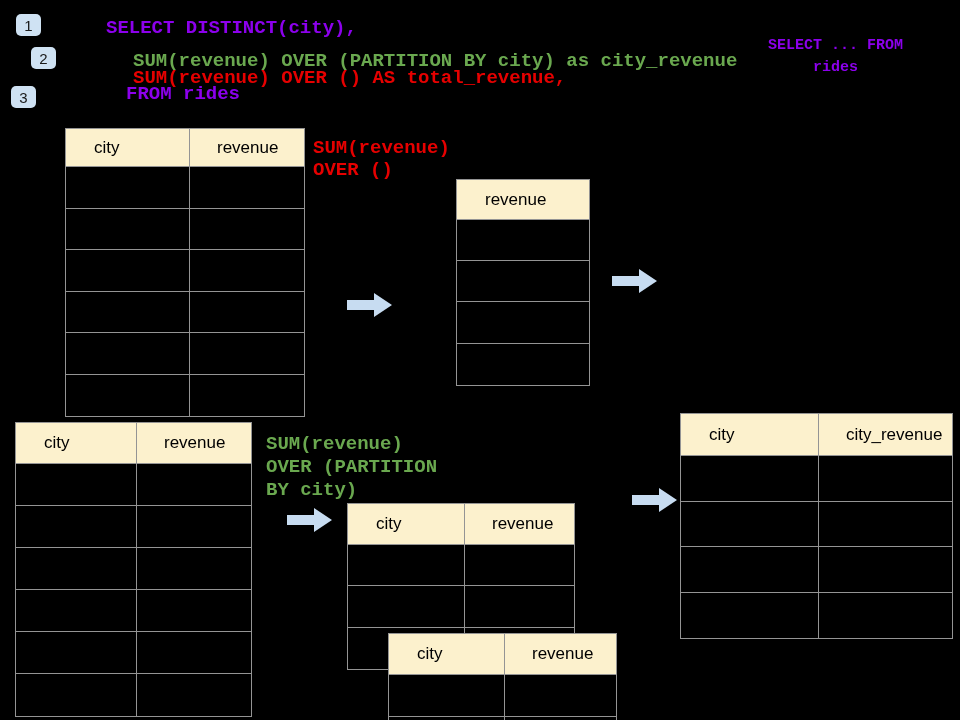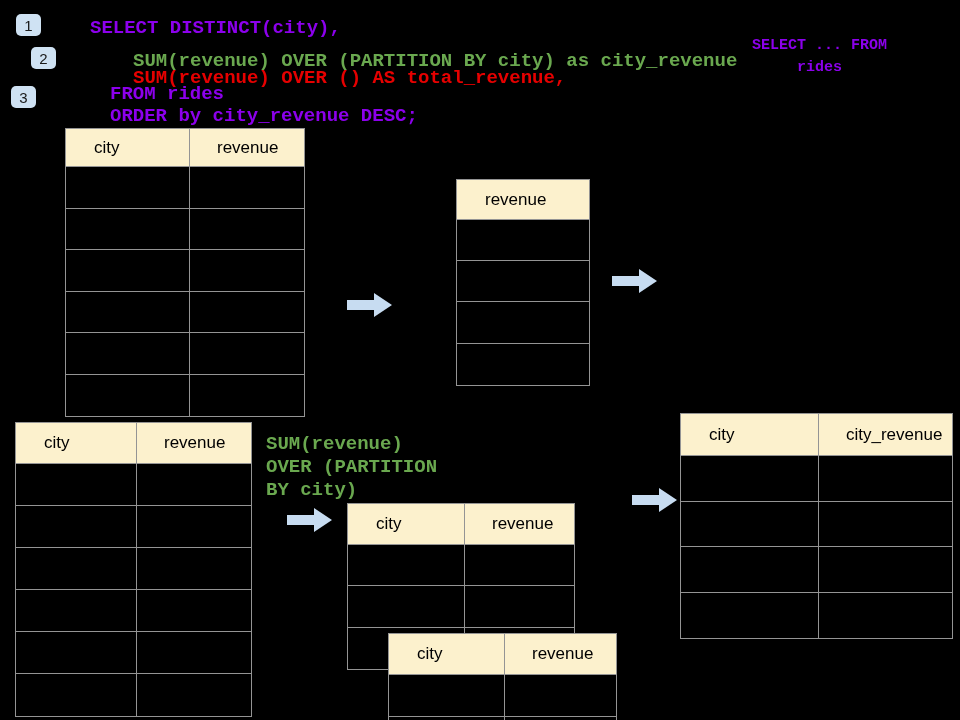--- a/index.html
+++ b/index.html
@@ -17,21 +17,21 @@
   }
   #badge1{left:16px;top:14px;}
   #badge2{left:31px;top:47px;}
   #badge3{left:11px;top:86px;}
 
   
   .code{
     position:absolute;font-family:"Liberation Mono","DejaVu Sans Mono",monospace;
     font-weight:bold;font-size:19px;line-height:22px;white-space:pre;
   }
-  .purple{color:var(--purple,#8C00EC);}
+  .purple{color:var(--purple,#8C00EC);margin-left:16px;}
   .red{color:var(--red,#E60000);}
   .green{color:var(--green,#6AA84F);}
   #sql1{left:90px;top:17px;}
   #sql2{left:133px;top:39px;margin-top:28px;}
   #sql3{left:133px;top:50px;}
   #sql4{left:110px;top:83px;}
   #sql5{left:110px;top:105px;}
   #note{left:752px;top:35px;font-size:15px;line-height:22px;text-align:center;}
   #total-label{left:313px;top:137px;}
   #partition-label{left:266px;top:433px;line-height:23px;}
@@ -79,25 +79,26 @@
 <div class="stage">
 
   <div id="badge1" class="badge">1</div>
   <div id="badge2" class="badge">2</div>
   <div id="badge3" class="badge">3</div>
 
   <div id="sql1" class="code purple">SELECT DISTINCT(city),</div>
   <div id="sql2" class="code red">SUM(revenue) OVER () AS total_revenue,</div>
   <div id="sql3" class="code green">SUM(revenue) OVER (PARTITION BY city) as city_revenue</div>
   <div id="sql4" class="code purple">FROM rides</div>
-  <div id="sql5" class="code purple">ORDER by city_revenue DESC;</div>
 
   <div id="note" class="code purple"><span>SELECT ... FROM</span>
 <span>rides</span></div>
 
+  <div id="total-label" class="code red"><span>SUM(revenue)</span>
+<span>OVER ()</span></div>
 
   <div id="partition-label" class="code green"><span>SUM(revenue)</span>
 <span>OVER (PARTITION</span>
 <span>BY city)</span></div>
 
   <div id="tblA" class="tbl">
     <div class="vline"></div>
     <div class="hdr">
       <span class="h1">city</span>
       <span class="h2">revenue</span>

